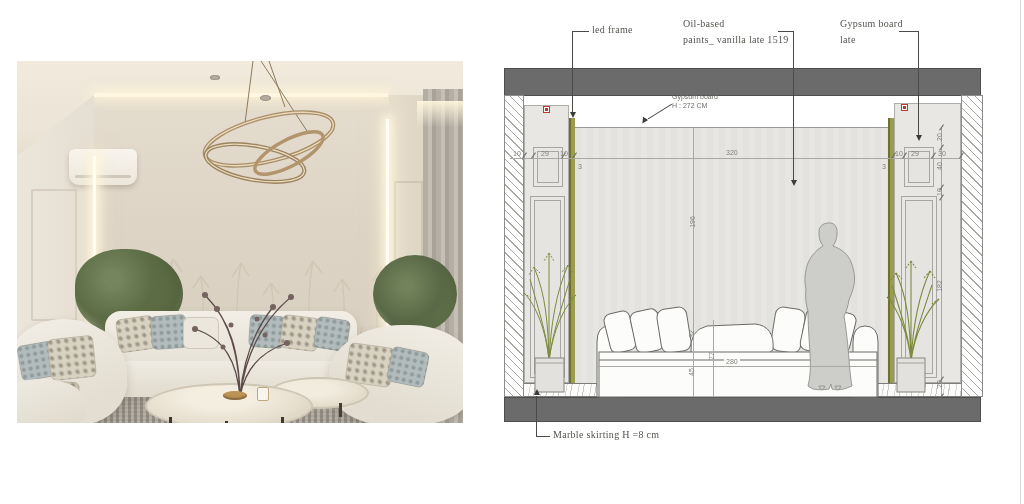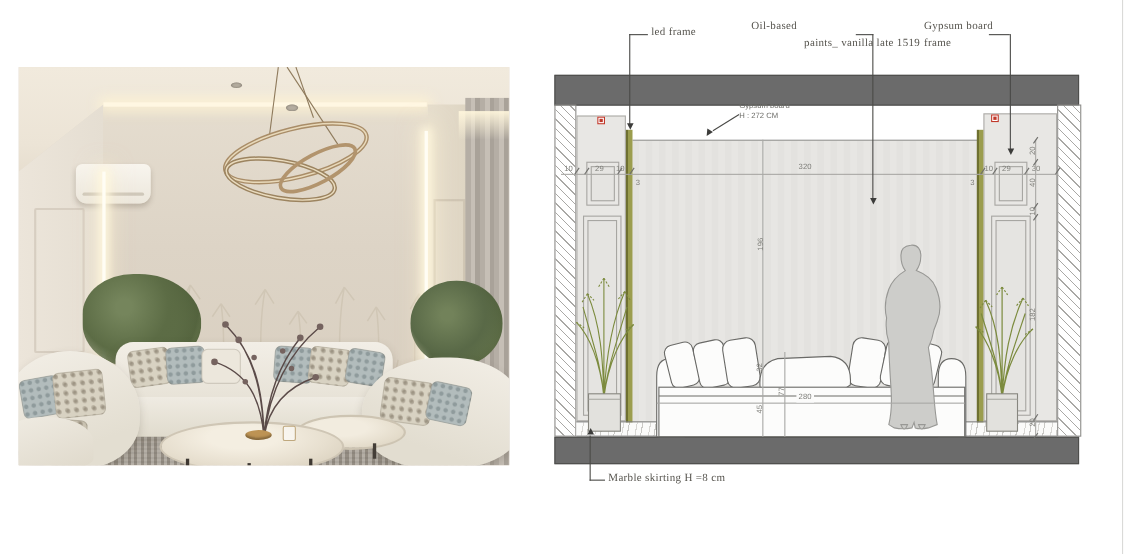--- a/index.html
+++ b/index.html
@@ -283,27 +283,27 @@
     <span class="abs dimtxt vtext" style="left:936px;top:188px;">10</span>
     <span class="abs dimtxt vtext" style="left:934px;top:282px;">182</span>
     <span class="abs dimtxt vtext" style="left:936px;top:380px;">20</span>
 
     <span class="abs calloutserif" style="left:592px;top:24px;">led frame</span>
     <div class="abs leader" style="left:572px;top:31px;width:17px;height:1px;"></div>
     <div class="abs leader" style="left:572px;top:31px;width:1px;height:84px;"></div>
     <div class="abs arr-d" style="left:570px;top:112px;"></div>
 
     <span class="abs calloutserif" style="left:683px;top:18px;">Oil-based</span>
-    <span class="abs calloutserif" style="left:683px;top:34px;margin-left:48px;">paints_ vanilla late 1519</span>
+    <span class="abs calloutserif" style="left:683px;top:34px;">paints_ vanilla late 1519</span>
     <div class="abs leader" style="left:778px;top:31px;width:16px;height:1px;"></div>
     <div class="abs leader" style="left:793px;top:31px;width:1px;height:152px;"></div>
     <div class="abs arr-d" style="left:791px;top:180px;"></div>
 
     <span class="abs calloutserif" style="left:840px;top:18px;">Gypsum board</span>
-    <span class="abs calloutserif" style="left:840px;top:34px;">frame</span>
+    <span class="abs calloutserif" style="left:840px;top:34px;">late</span>
     <div class="abs leader" style="left:899px;top:31px;width:19px;height:1px;"></div>
     <div class="abs leader" style="left:918px;top:31px;width:1px;height:107px;"></div>
     <div class="abs arr-d" style="left:916px;top:135px;"></div>
 
     <span class="abs calloutsans" style="left:672px;top:92px;">Gypsum board</span>
     <span class="abs calloutsans" style="left:672px;top:101px;">H : 272 CM</span>
     <div class="abs leader" style="left:646px;top:111px;width:28px;height:1px;transform:rotate(-32deg);"></div>
     <div class="abs arr-d" style="left:641px;top:118px;transform:rotate(32deg);"></div>
 
     <span class="abs calloutserif" style="left:553px;top:429px;">Marble skirting H =8 cm</span>

